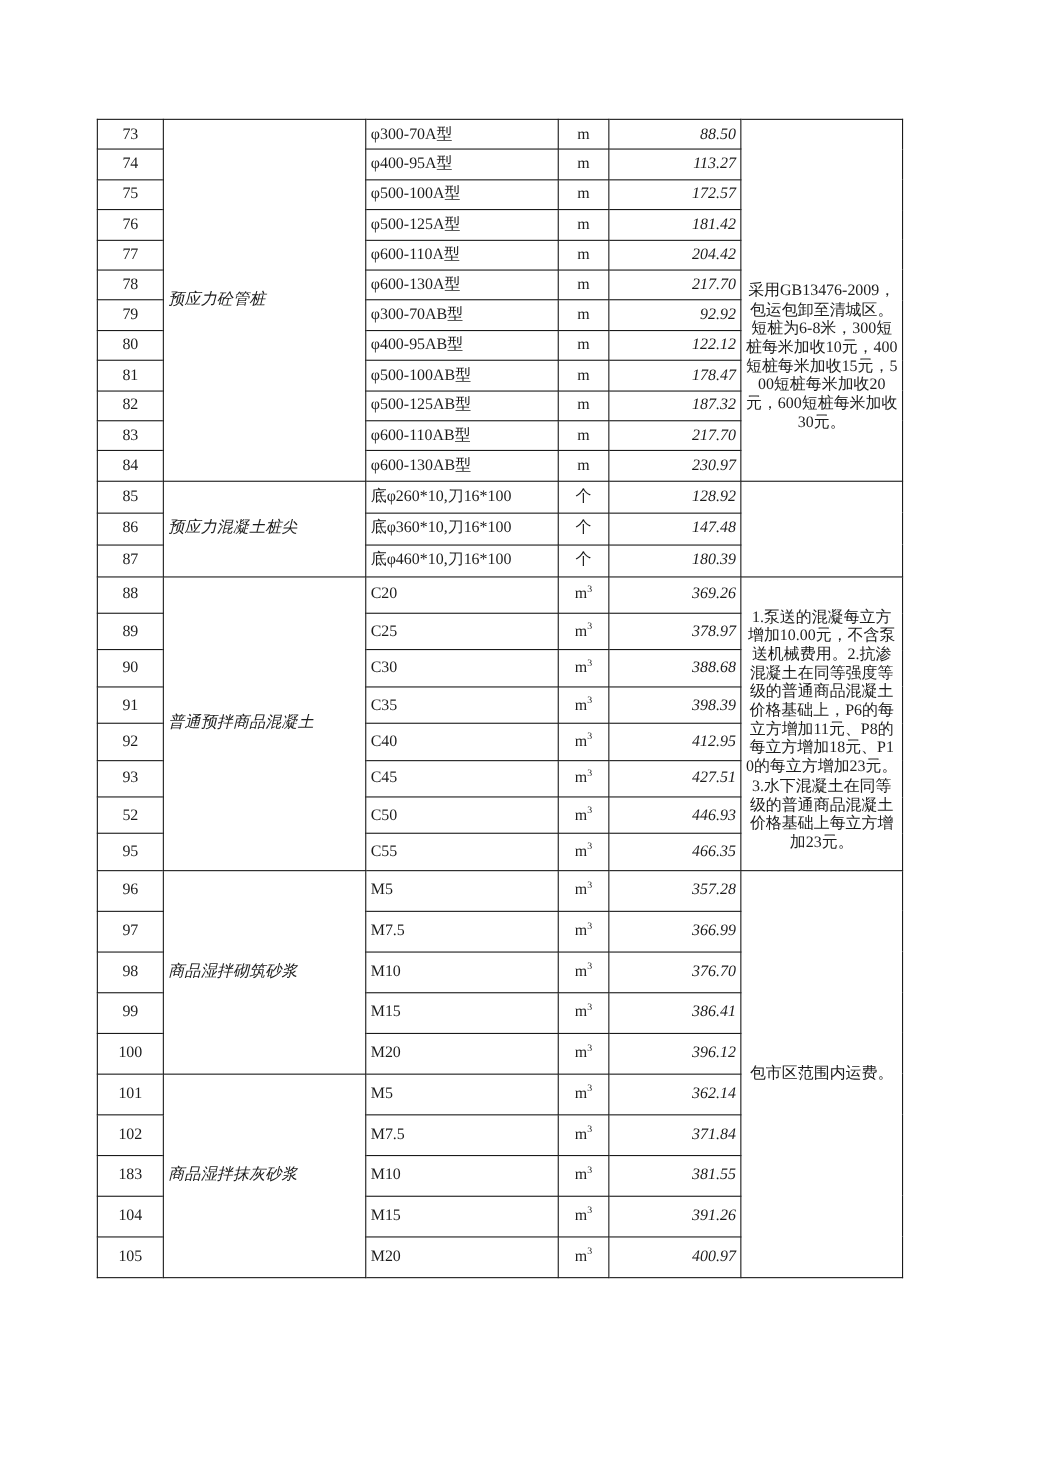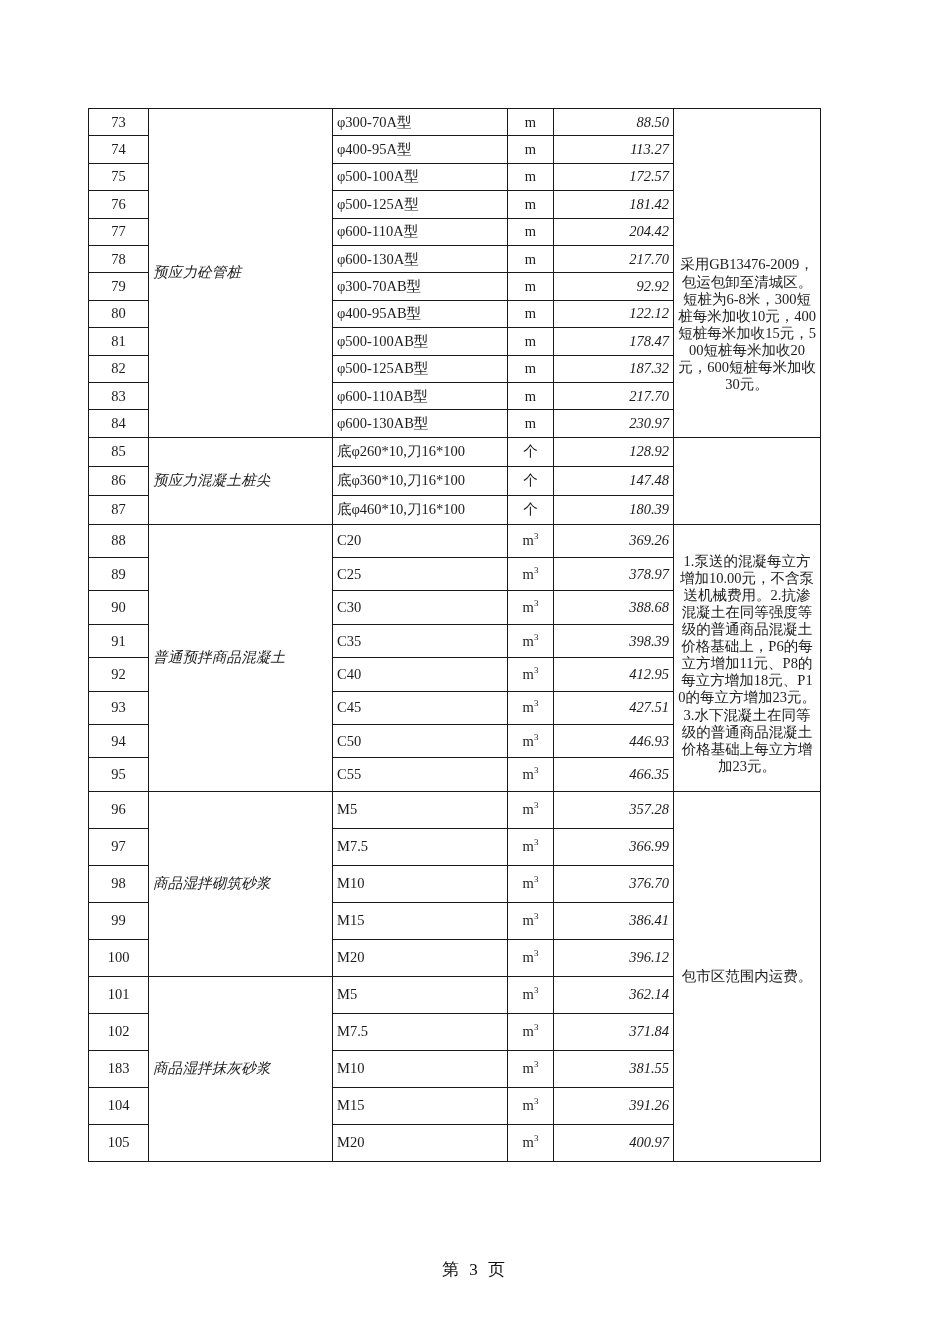--- a/index.html
+++ b/index.html
@@ -250,21 +250,21 @@
           <td class="unit"><span>m</span><sup>3</sup></td>
           <td class="price">412.95</td>
         </tr>
         <tr class="r-32">
           <td class="no r-32">93</td>
           <td class="spec">C45</td>
           <td class="unit"><span>m</span><sup>3</sup></td>
           <td class="price">427.51</td>
         </tr>
         <tr class="r-32">
-          <td class="no r-32">94</td>
+          <td class="no r-32">52</td>
           <td class="spec">C50</td>
           <td class="unit"><span>m</span><sup>3</sup></td>
           <td class="price">446.93</td>
         </tr>
         <tr class="r-32">
           <td class="no r-32">95</td>
           <td class="spec">C55</td>
           <td class="unit"><span>m</span><sup>3</sup></td>
           <td class="price">466.35</td>
         </tr>
@@ -327,15 +327,14 @@
         </tr>
         <tr class="r-36">
           <td class="no r-36">105</td>
           <td class="spec">M20</td>
           <td class="unit"><span>m</span><sup>3</sup></td>
           <td class="price">400.97</td>
         </tr>
       </tbody>
   </table>
 
-  <div class="footer">第 3 页</div>
 
 </div>
 
 </body></html>

